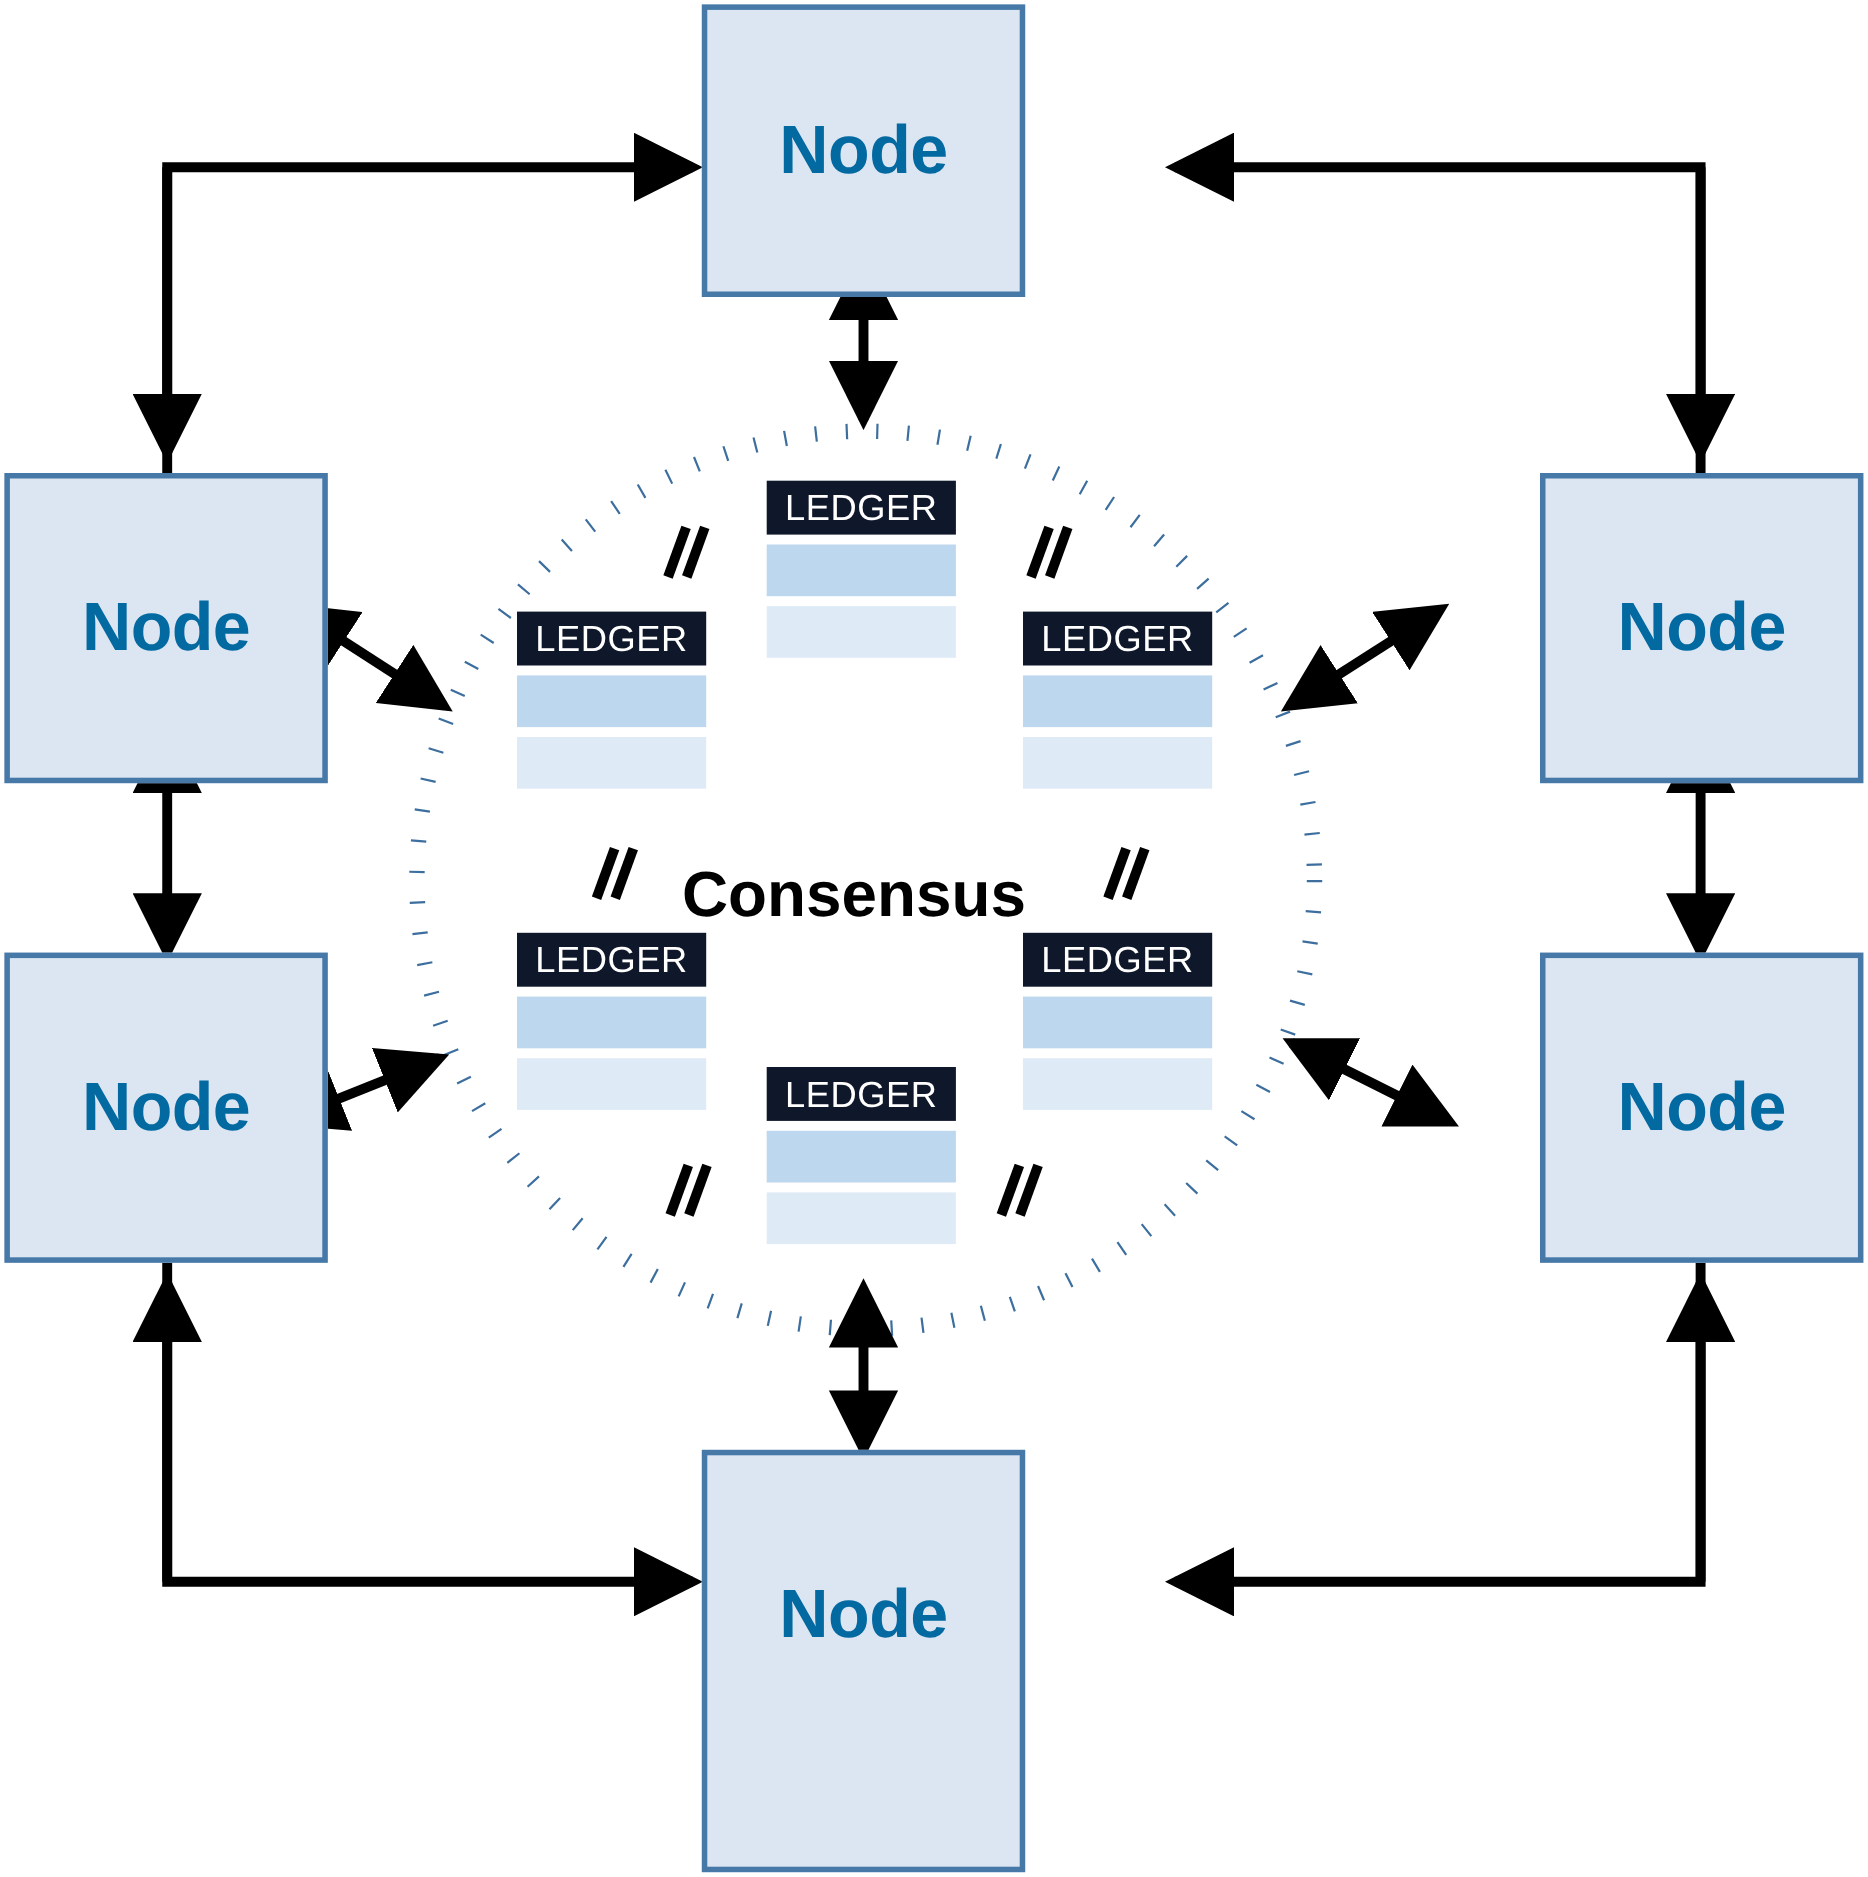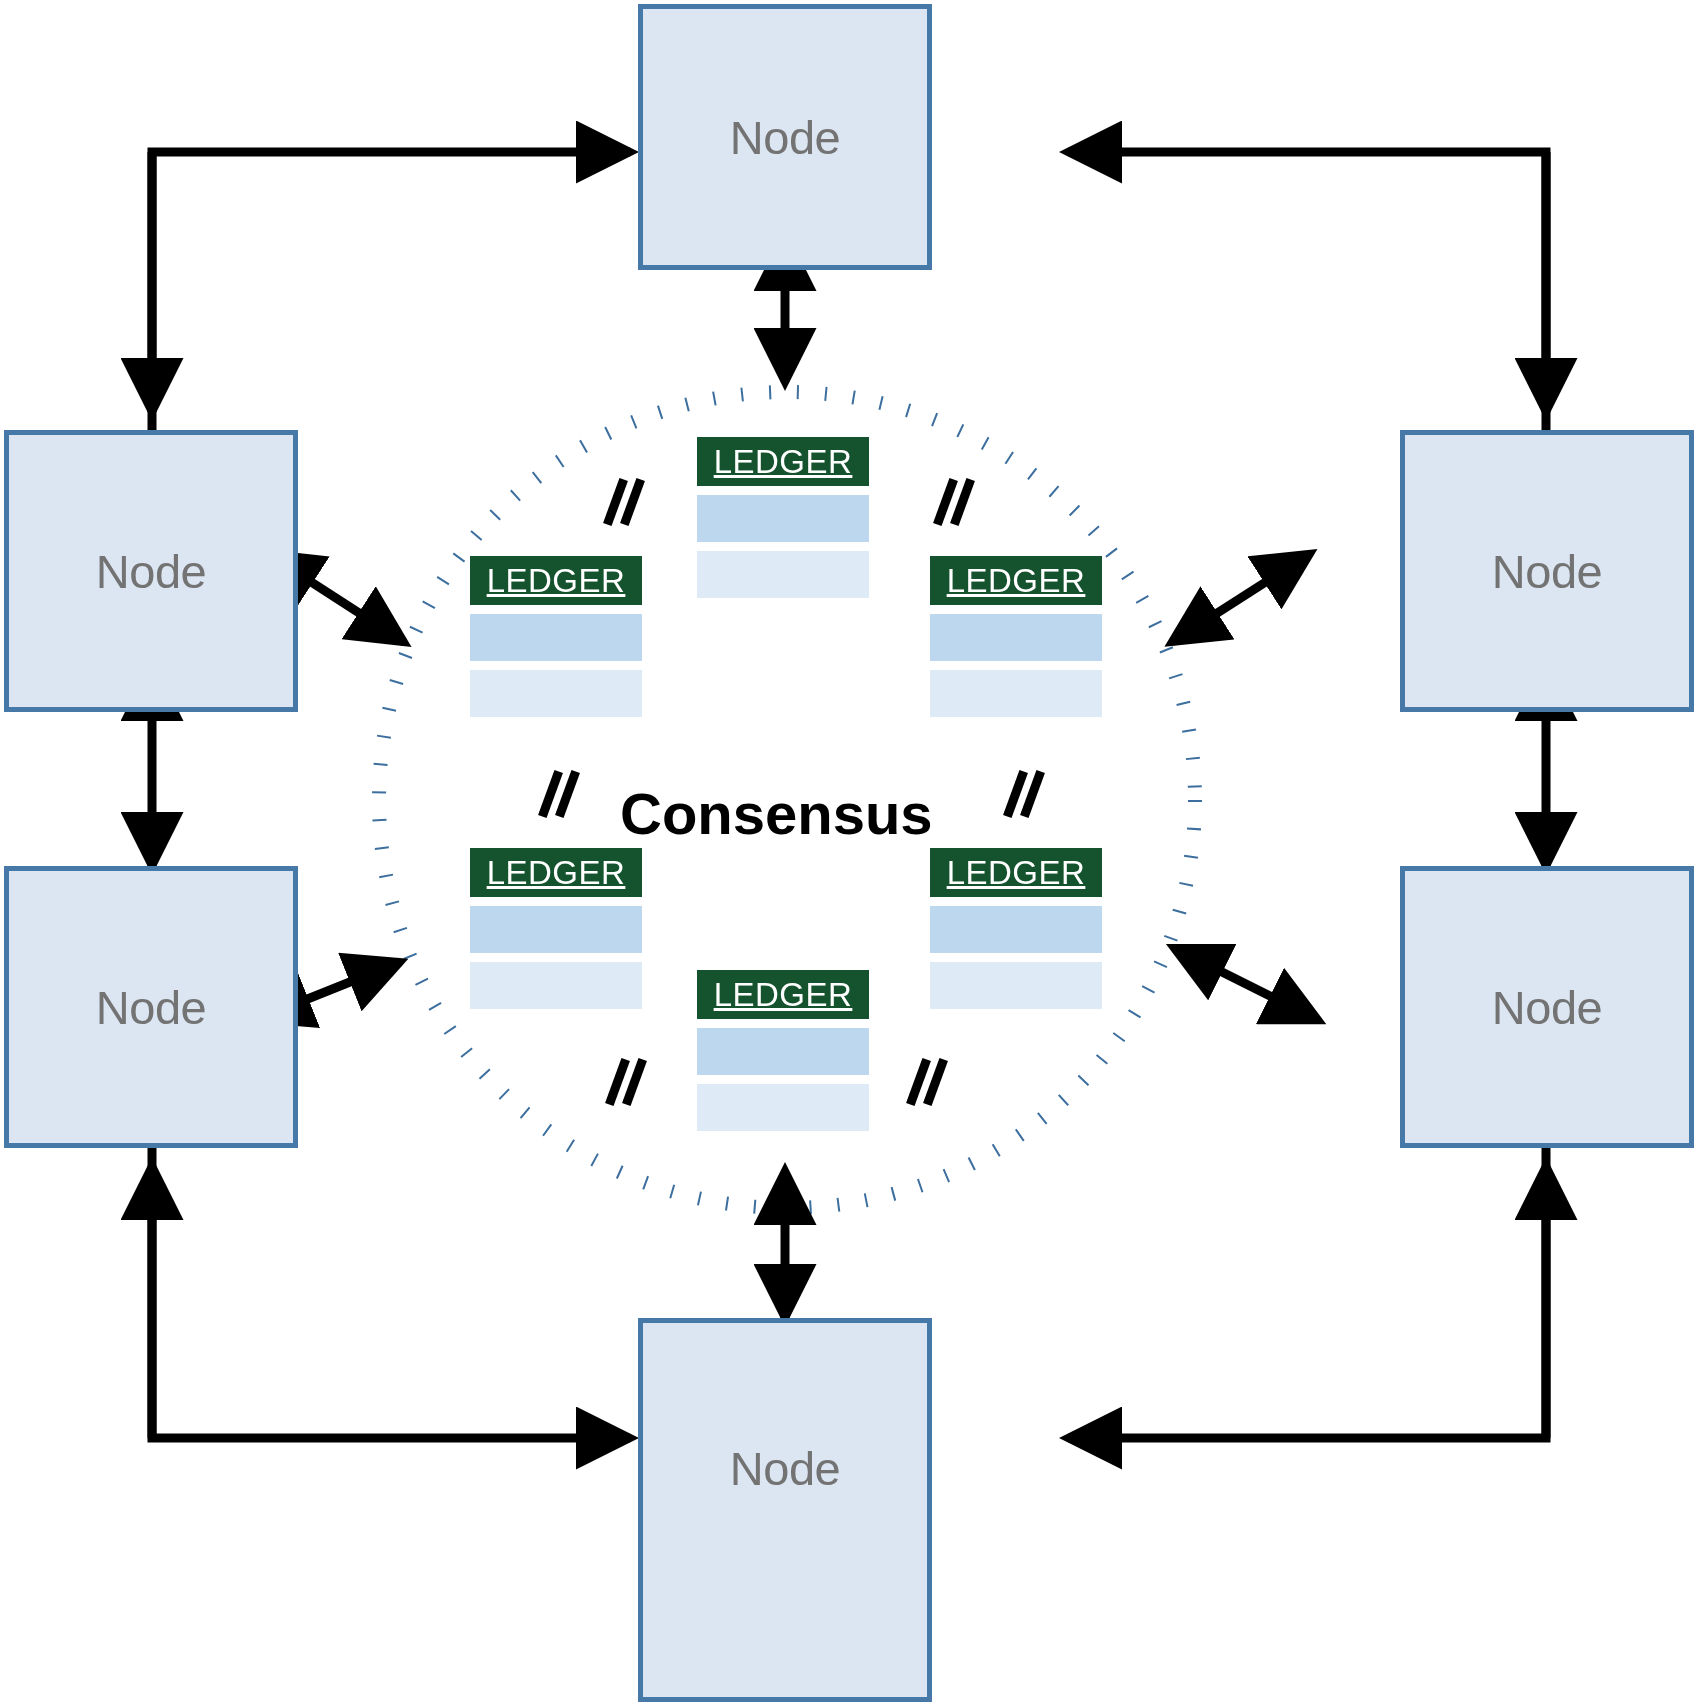--- a/index.html
+++ b/index.html
@@ -33,45 +33,44 @@
     position: absolute;
     box-sizing: border-box;
     background: #dce6f2;
     border: 5px solid #4679a8;
     display: flex;
     align-items: center;
     justify-content: center;
   }
   .node-label {
     font-family: "Liberation Sans", sans-serif;
-    font-weight: 400;
-    font-size: 47px;
-    color: #737373;
+    font-weight: 700;
+    font-size: 62px;
+    color: #0369a1;
     letter-spacing: -0.5px;
     line-height: 1;
     white-space: nowrap;
   }
 
   
   .ledger {
     position: absolute;
     width: 172px;
   }
   .ledger-head {
-    background: #14532d;
+    background: #0f172a;
     color: #ffffff;
     font-family: "Liberation Sans", sans-serif;
     font-weight: 400;
     font-size: 33px;
     letter-spacing: 0.5px;
     text-align: center;
     height: 49px;
     line-height: 49px;
     box-sizing: border-box;
-    text-decoration: underline;
   }
   .ledger-row-a {
     background: #bdd7ee;
     height: 47px;
     margin-top: 9px;
   }
   .ledger-row-b {
     background: #deebf7;
     height: 47px;
     margin-top: 9px;

